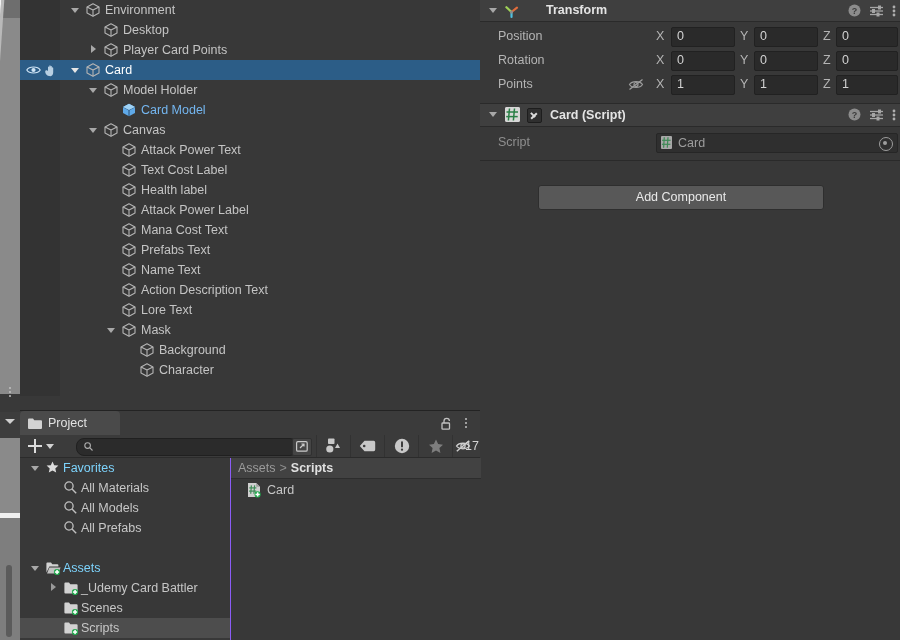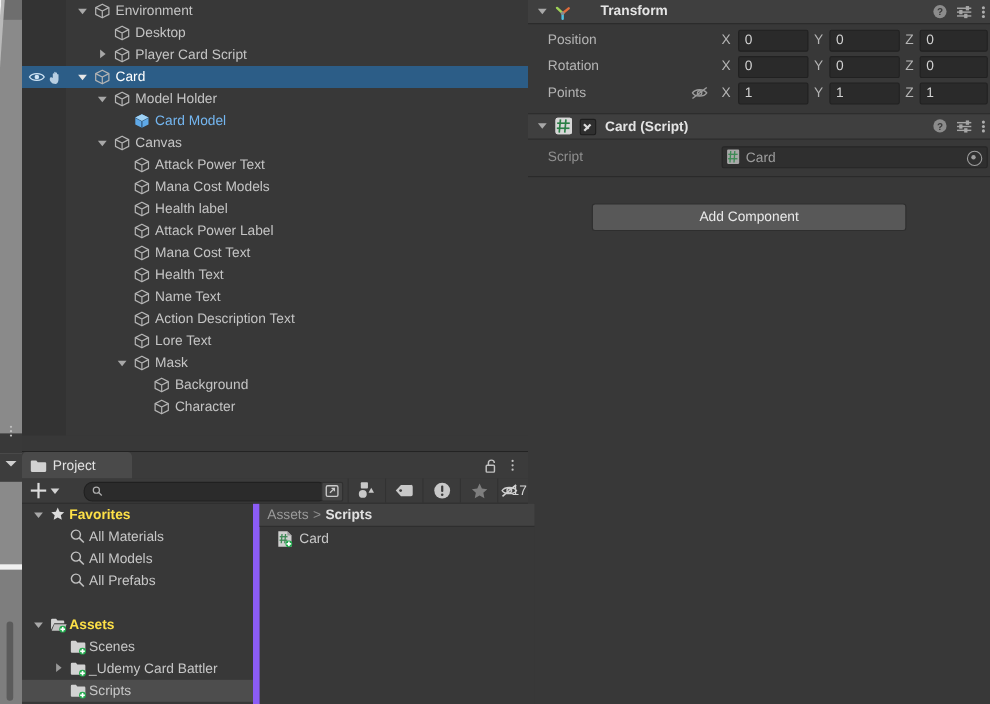--- a/index.html
+++ b/index.html
@@ -86,26 +86,26 @@
   .plus::after{content:"";position:absolute;left:2px;top:8px;width:14px;height:2px;background:#dcdcdc;}
   .plus-caret{position:absolute;left:26px;top:9px;border-left:4.5px solid transparent;border-right:4.5px solid transparent;border-top:5px solid #d2d2d2;}
   .searchbox{position:absolute;left:56px;top:3px;width:220px;height:16px;background:#2b2b2b;border:1px solid #202020;border-radius:8px;}
   .searchbox .magn{position:absolute;left:7px;top:3px;width:9px;height:9px;}
   .expandbtn{position:absolute;left:272px;top:3px;width:18px;height:16px;background:#454545;border:1px solid #303030;border-radius:2px;}
   .tbbtn{position:absolute;top:0;height:22px;border-left:1px solid #323232;}
   .countbadge{position:absolute;right:4px;top:0;height:22px;line-height:22px;font-size:12.5px;color:#d4d4d4;}
 
   .pbody{position:relative;height:182px;}
   .ptree{position:absolute;left:0;top:0;width:210px;height:182px;background:#383838;}
-  .pcontent{position:absolute;left:210px;top:0;width:250px;height:182px;background:#383838;border-left:6px solid #8b5cf6;}
+  .pcontent{position:absolute;left:210px;top:0;width:250px;height:182px;background:#383838;border-left:1px solid #8b5cf6;}
   .breadcrumb{position:relative;height:20px;line-height:20px;background:#424242;border-bottom:1px solid #2d2d2d;font-size:12.5px;padding-left:7px;color:#9b9b9b;}
   .breadcrumb b{color:#e0e0e0;font-weight:bold;}
   .breadcrumb .sep{color:#8e8e8e;padding:0 4px;}
   .prow{position:relative;height:20px;line-height:20px;font-size:12.5px;color:#c7c7c7;white-space:nowrap;}
-  .prow.bold{font-weight:bold;color:#fde047;text-align:right;}
+  .prow.bold{font-weight:normal;color:#7dd3fc;text-align:right;}
   .prow.sel{background:#4d4d4d;}
   .pfold{position:absolute;width:12px;height:20px;}
   .pfold.open::after{content:"";position:absolute;left:1px;top:8px;border-left:4.5px solid transparent;border-right:4.5px solid transparent;border-top:5px solid #a8a8a8;}
   .pfold.closed::after{content:"";position:absolute;left:3px;top:5px;border-top:4.5px solid transparent;border-bottom:4.5px solid transparent;border-left:5px solid #9a9a9a;}
   .pico{position:absolute;top:3px;width:14px;height:14px;}
   .plabel{position:absolute;top:0;}
   svg{display:block;overflow:visible;}
 </style>
 </head>
 <body>
@@ -152,21 +152,21 @@
           <span class="hlabel" style="left:103px">Desktop</span>
         </div>
         <div class="hrow">
           <span class="foldout closed" style="left:68px"></span>
           <span class="hico" style="left:84px">
             <svg width="14" height="14" viewBox="0 0 14 14">
               <path d="M7 0.8 L13 3.9 V10.1 L7 13.2 L1 10.1 V3.9 Z" fill="none" stroke="#b4b4b4" stroke-width="1.1" stroke-linejoin="round"></path>
               <path d="M1 3.9 L7 7 L13 3.9 M7 7 V13.2" fill="none" stroke="#b4b4b4" stroke-width="1.1" stroke-linejoin="round"></path>
             </svg>
           </span>
-          <span class="hlabel" style="left:103px">Player Card Script</span>
+          <span class="hlabel" style="left:103px">Player Card Points</span>
         </div>
         <div class="hrow selected">
           <span class="eye-ico">
             <svg width="15" height="12" viewBox="0 0 15 12">
               <path d="M0.8 6 C3.2 2, 11.8 2, 14.2 6 C11.8 10, 3.2 10, 0.8 6 Z" fill="none" stroke="#cfe4f5" stroke-width="1.2"></path>
               <circle cx="7.5" cy="6" r="2.1" fill="#cfe4f5"></circle>
             </svg>
           </span>
           <span class="hand-ico">
             <svg width="14" height="13" viewBox="0 0 14 13">
@@ -221,21 +221,21 @@
           </span>
           <span class="hlabel" style="left:121px">Attack Power Text</span>
         </div>
         <div class="hrow">
           <span class="hico" style="left:102px">
             <svg width="14" height="14" viewBox="0 0 14 14">
               <path d="M7 0.8 L13 3.9 V10.1 L7 13.2 L1 10.1 V3.9 Z" fill="none" stroke="#b4b4b4" stroke-width="1.1" stroke-linejoin="round"></path>
               <path d="M1 3.9 L7 7 L13 3.9 M7 7 V13.2" fill="none" stroke="#b4b4b4" stroke-width="1.1" stroke-linejoin="round"></path>
             </svg>
           </span>
-          <span class="hlabel" style="left:121px">Mana Cost Models</span>
+          <span class="hlabel" style="left:121px">Text Cost Label</span>
         </div>
         <div class="hrow">
           <span class="hico" style="left:102px">
             <svg width="14" height="14" viewBox="0 0 14 14">
               <path d="M7 0.8 L13 3.9 V10.1 L7 13.2 L1 10.1 V3.9 Z" fill="none" stroke="#b4b4b4" stroke-width="1.1" stroke-linejoin="round"></path>
               <path d="M1 3.9 L7 7 L13 3.9 M7 7 V13.2" fill="none" stroke="#b4b4b4" stroke-width="1.1" stroke-linejoin="round"></path>
             </svg>
           </span>
           <span class="hlabel" style="left:121px">Health label</span>
         </div>
@@ -257,21 +257,21 @@
           </span>
           <span class="hlabel" style="left:121px">Mana Cost Text</span>
         </div>
         <div class="hrow">
           <span class="hico" style="left:102px">
             <svg width="14" height="14" viewBox="0 0 14 14">
               <path d="M7 0.8 L13 3.9 V10.1 L7 13.2 L1 10.1 V3.9 Z" fill="none" stroke="#b4b4b4" stroke-width="1.1" stroke-linejoin="round"></path>
               <path d="M1 3.9 L7 7 L13 3.9 M7 7 V13.2" fill="none" stroke="#b4b4b4" stroke-width="1.1" stroke-linejoin="round"></path>
             </svg>
           </span>
-          <span class="hlabel" style="left:121px">Health Text</span>
+          <span class="hlabel" style="left:121px">Prefabs Text</span>
         </div>
         <div class="hrow">
           <span class="hico" style="left:102px">
             <svg width="14" height="14" viewBox="0 0 14 14">
               <path d="M7 0.8 L13 3.9 V10.1 L7 13.2 L1 10.1 V3.9 Z" fill="none" stroke="#b4b4b4" stroke-width="1.1" stroke-linejoin="round"></path>
               <path d="M1 3.9 L7 7 L13 3.9 M7 7 V13.2" fill="none" stroke="#b4b4b4" stroke-width="1.1" stroke-linejoin="round"></path>
             </svg>
           </span>
           <span class="hlabel" style="left:121px">Name Text</span>
         </div>
@@ -620,41 +620,41 @@
                 <path d="M0.4 2.6 A1 1 0 0 1 1.4 1.6 H5 L6.3 3.2 H11.4 A1 1 0 0 1 12.4 4.2 V5.6 H3.4 L0.4 11.6 Z" fill="#d2d2d2"></path>
                 <path d="M3.4 6.4 H14.6 L12.1 12.4 H1 Z" fill="#c2c2c2"></path>
                 <circle cx="11" cy="11" r="3.1" fill="#1ea84a"></circle>
                 <rect x="10.3" y="8.9" width="1.5" height="4.2" fill="#ffffff"></rect>
                 <rect x="8.9" y="10.3" width="4.2" height="1.5" fill="#ffffff"></rect>
               </svg>
             </span>
             <span class="plabel" style="left:43px">Assets</span>
           </div>
           <div class="prow">
-            <span class="pico" style="left:44px;top:3px">
-              <svg width="15" height="14" viewBox="0 0 15 14">
-                <path d="M0.4 2.6 A1 1 0 0 1 1.4 1.6 H5 L6.3 3.2 H12.6 A1 1 0 0 1 13.6 4.2 V11.4 A1 1 0 0 1 12.6 12.4 H1.4 A1 1 0 0 1 0.4 11.4 Z" fill="#d2d2d2"></path>
-                <circle cx="11" cy="11" r="3.1" fill="#1ea84a"></circle>
-                <rect x="10.3" y="8.9" width="1.5" height="4.2" fill="#ffffff"></rect>
-                <rect x="8.9" y="10.3" width="4.2" height="1.5" fill="#ffffff"></rect>
-              </svg>
-            </span>
-            <span class="plabel" style="left:61px">Scenes</span>
-          </div>
-          <div class="prow">
             <span class="pfold closed" style="left:28px"></span>
             <span class="pico" style="left:44px;top:3px">
               <svg width="15" height="14" viewBox="0 0 15 14">
                 <path d="M0.4 2.6 A1 1 0 0 1 1.4 1.6 H5 L6.3 3.2 H12.6 A1 1 0 0 1 13.6 4.2 V11.4 A1 1 0 0 1 12.6 12.4 H1.4 A1 1 0 0 1 0.4 11.4 Z" fill="#d2d2d2"></path>
                 <circle cx="11" cy="11" r="3.1" fill="#1ea84a"></circle>
                 <rect x="10.3" y="8.9" width="1.5" height="4.2" fill="#ffffff"></rect>
                 <rect x="8.9" y="10.3" width="4.2" height="1.5" fill="#ffffff"></rect>
               </svg>
             </span>
             <span class="plabel" style="left:61px">_Udemy Card Battler</span>
+          </div>
+          <div class="prow">
+            <span class="pico" style="left:44px;top:3px">
+              <svg width="15" height="14" viewBox="0 0 15 14">
+                <path d="M0.4 2.6 A1 1 0 0 1 1.4 1.6 H5 L6.3 3.2 H12.6 A1 1 0 0 1 13.6 4.2 V11.4 A1 1 0 0 1 12.6 12.4 H1.4 A1 1 0 0 1 0.4 11.4 Z" fill="#d2d2d2"></path>
+                <circle cx="11" cy="11" r="3.1" fill="#1ea84a"></circle>
+                <rect x="10.3" y="8.9" width="1.5" height="4.2" fill="#ffffff"></rect>
+                <rect x="8.9" y="10.3" width="4.2" height="1.5" fill="#ffffff"></rect>
+              </svg>
+            </span>
+            <span class="plabel" style="left:61px">Scenes</span>
           </div>
           <div class="prow sel">
             <span class="pico" style="left:44px;top:3px">
               <svg width="15" height="14" viewBox="0 0 15 14">
                 <path d="M0.4 2.6 A1 1 0 0 1 1.4 1.6 H5 L6.3 3.2 H12.6 A1 1 0 0 1 13.6 4.2 V11.4 A1 1 0 0 1 12.6 12.4 H1.4 A1 1 0 0 1 0.4 11.4 Z" fill="#d2d2d2"></path>
                 <circle cx="11" cy="11" r="3.1" fill="#1ea84a"></circle>
                 <rect x="10.3" y="8.9" width="1.5" height="4.2" fill="#ffffff"></rect>
                 <rect x="8.9" y="10.3" width="4.2" height="1.5" fill="#ffffff"></rect>
               </svg>
             </span>

